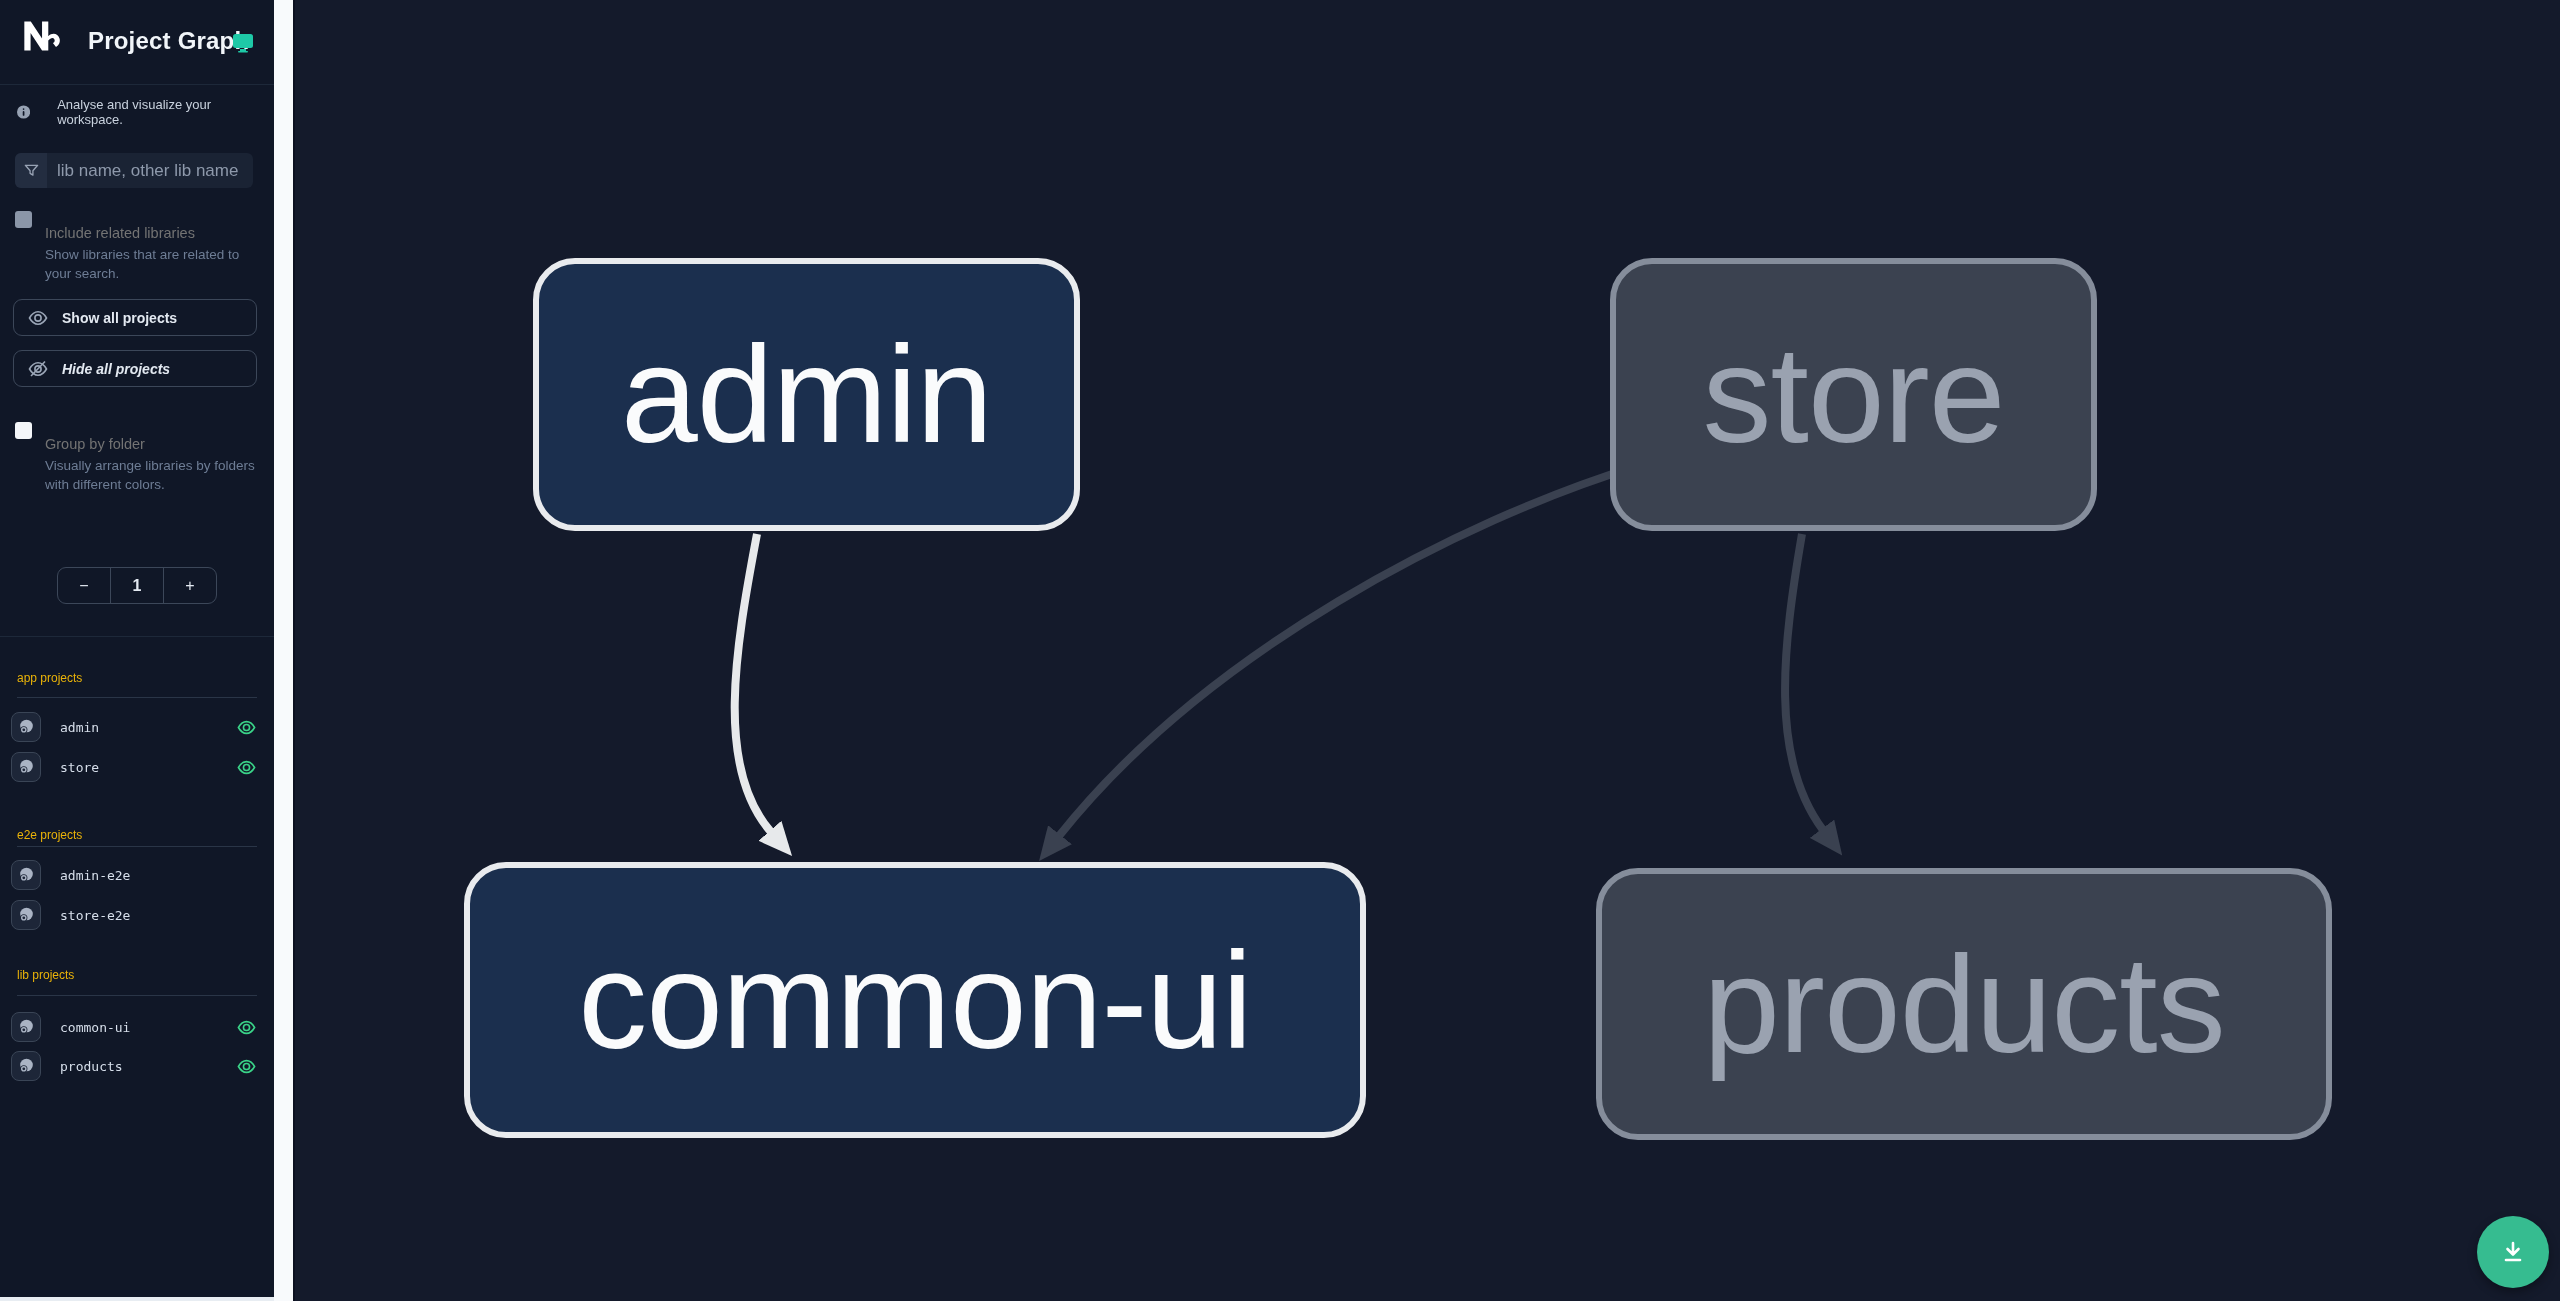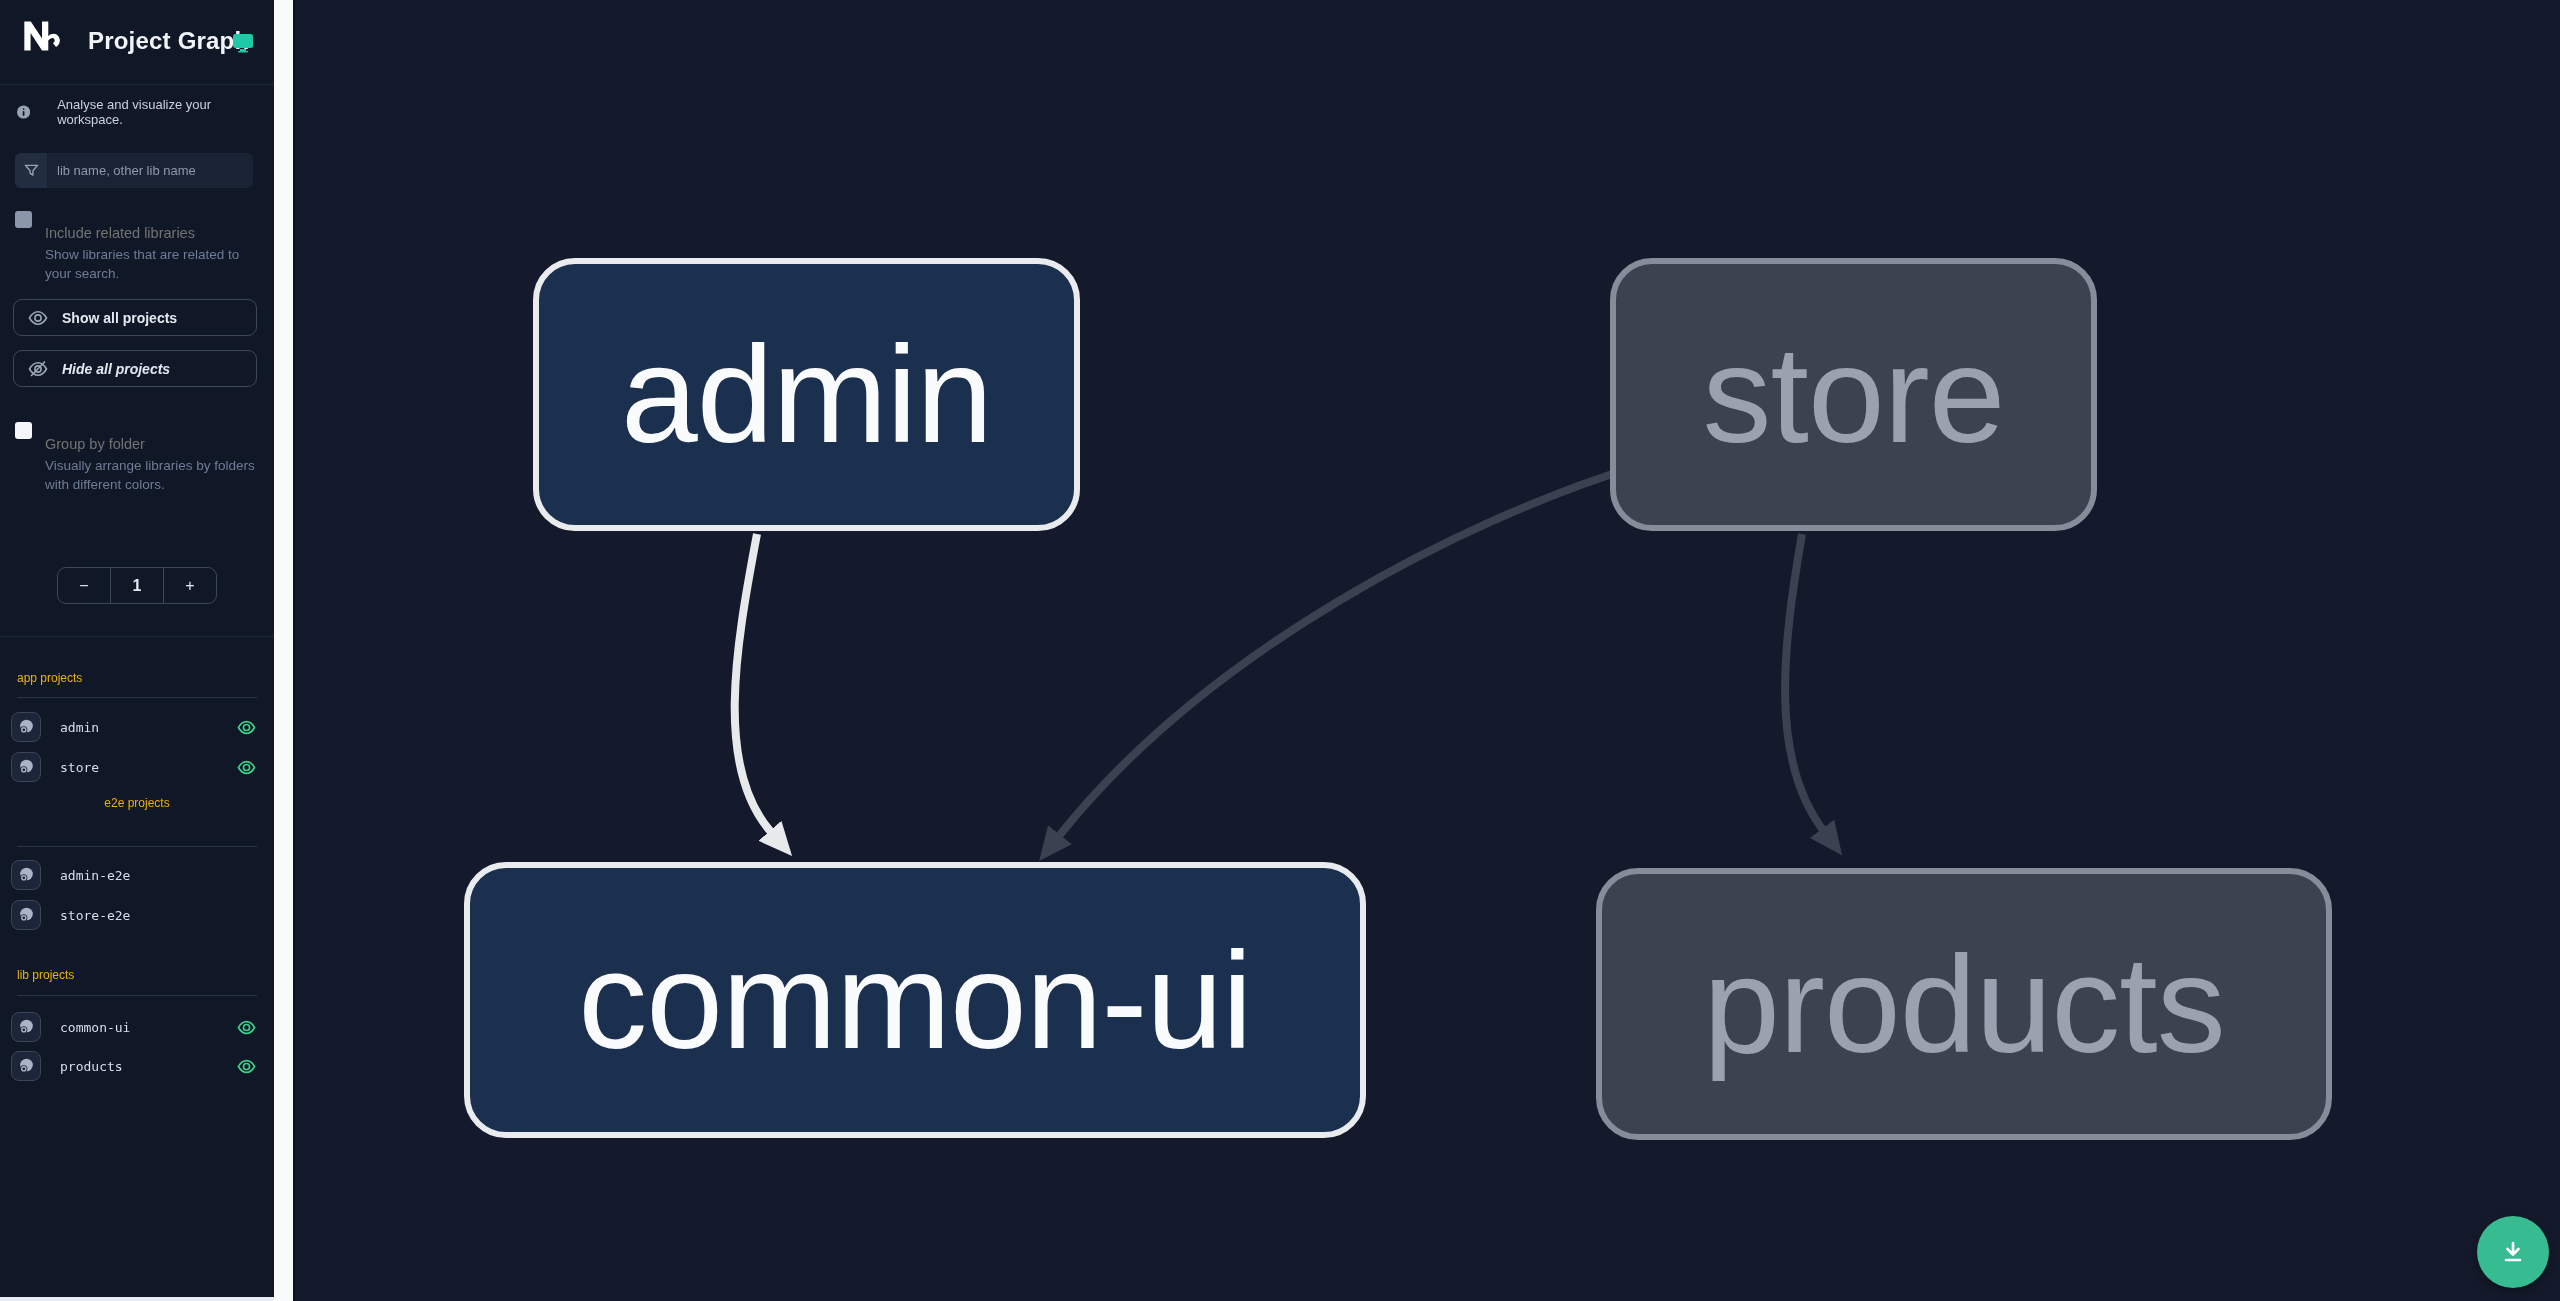--- a/index.html
+++ b/index.html
@@ -19,21 +19,21 @@
 
   .tagline-row { position:absolute; left:17px; top:97px; width:250px; display:flex;
     align-items:center; gap:27px; }
   .tagline-row .txt { font-size:13px; color:#c9d2de; }
 
   .filter-box { position:absolute; left:15px; top:153px; width:238px; height:35px;
     background:#1a2334; border-radius:6px; display:flex; overflow:hidden; }
   .filter-icon-cell { width:32px; height:35px; background:#232d40; display:flex;
     align-items:center; justify-content:center; flex:none; }
   .filter-box input { flex:1; background:transparent; border:none; outline:none;
-    padding:0 10px; font-size:13px; color:#dfe6ef;
+    padding:0 10px; font-size:17px; color:#dfe6ef;
     font-family:"Liberation Sans", sans-serif; }
   .filter-box input::placeholder { color:#8e99ab; }
 
   .cb-row { position:absolute; left:15px; width:243px; }
   .cb { position:absolute; left:0; top:2px; width:17px; height:17px; border-radius:3px;
     display:flex; align-items:center; justify-content:center; }
   .cb-gray  { background:#8b96a8; }
   .cb-white { background:#f4f6f9; }
   .cb-teal  { background:#27bd8e; }
   .cb-label { margin-left:30px; font-size:14.5px; font-weight:400; color:#737373;margin-top:16px; }
@@ -198,21 +198,21 @@
           <circle cx="6.8" cy="11.8" r="2.1" fill="none" stroke="#aab4c4" stroke-width="1.4"></circle>
         </svg>
       </div>
       <div class="proj-name">store</div>
       <svg class="proj-eye" viewBox="0 0 20 18">
         <path d="M1.5 9 C4 4.6 7 2.8 10 2.8 s6 1.8 8.5 6.2 C16 13.4 13 15.2 10 15.2 s-6 -1.8 -8.5 -6.2 z" fill="none" stroke="currentColor" stroke-width="1.7"></path>
         <circle cx="10" cy="9" r="3.2" fill="none" stroke="currentColor" stroke-width="1.7"></circle>
       </svg>
     </div>
 
-    <div class="section-title" style="top:796px;text-align:center;">e2e projects</div>
+    <div class="section-title" style="top:828px;">e2e projects</div>
     <div class="section-rule" style="top:846px;"></div>
 
     <div class="proj-row" style="top:860px;">
       <div class="proj-icon-box">
         <svg width="18" height="18" viewBox="0 0 18 18">
           <circle cx="9.5" cy="8" r="6.3" fill="#aab4c4"></circle>
           <circle cx="6.8" cy="11.8" r="3.6" fill="#1d2638"></circle>
           <circle cx="6.8" cy="11.8" r="2.1" fill="none" stroke="#aab4c4" stroke-width="1.4"></circle>
         </svg>
       </div>

